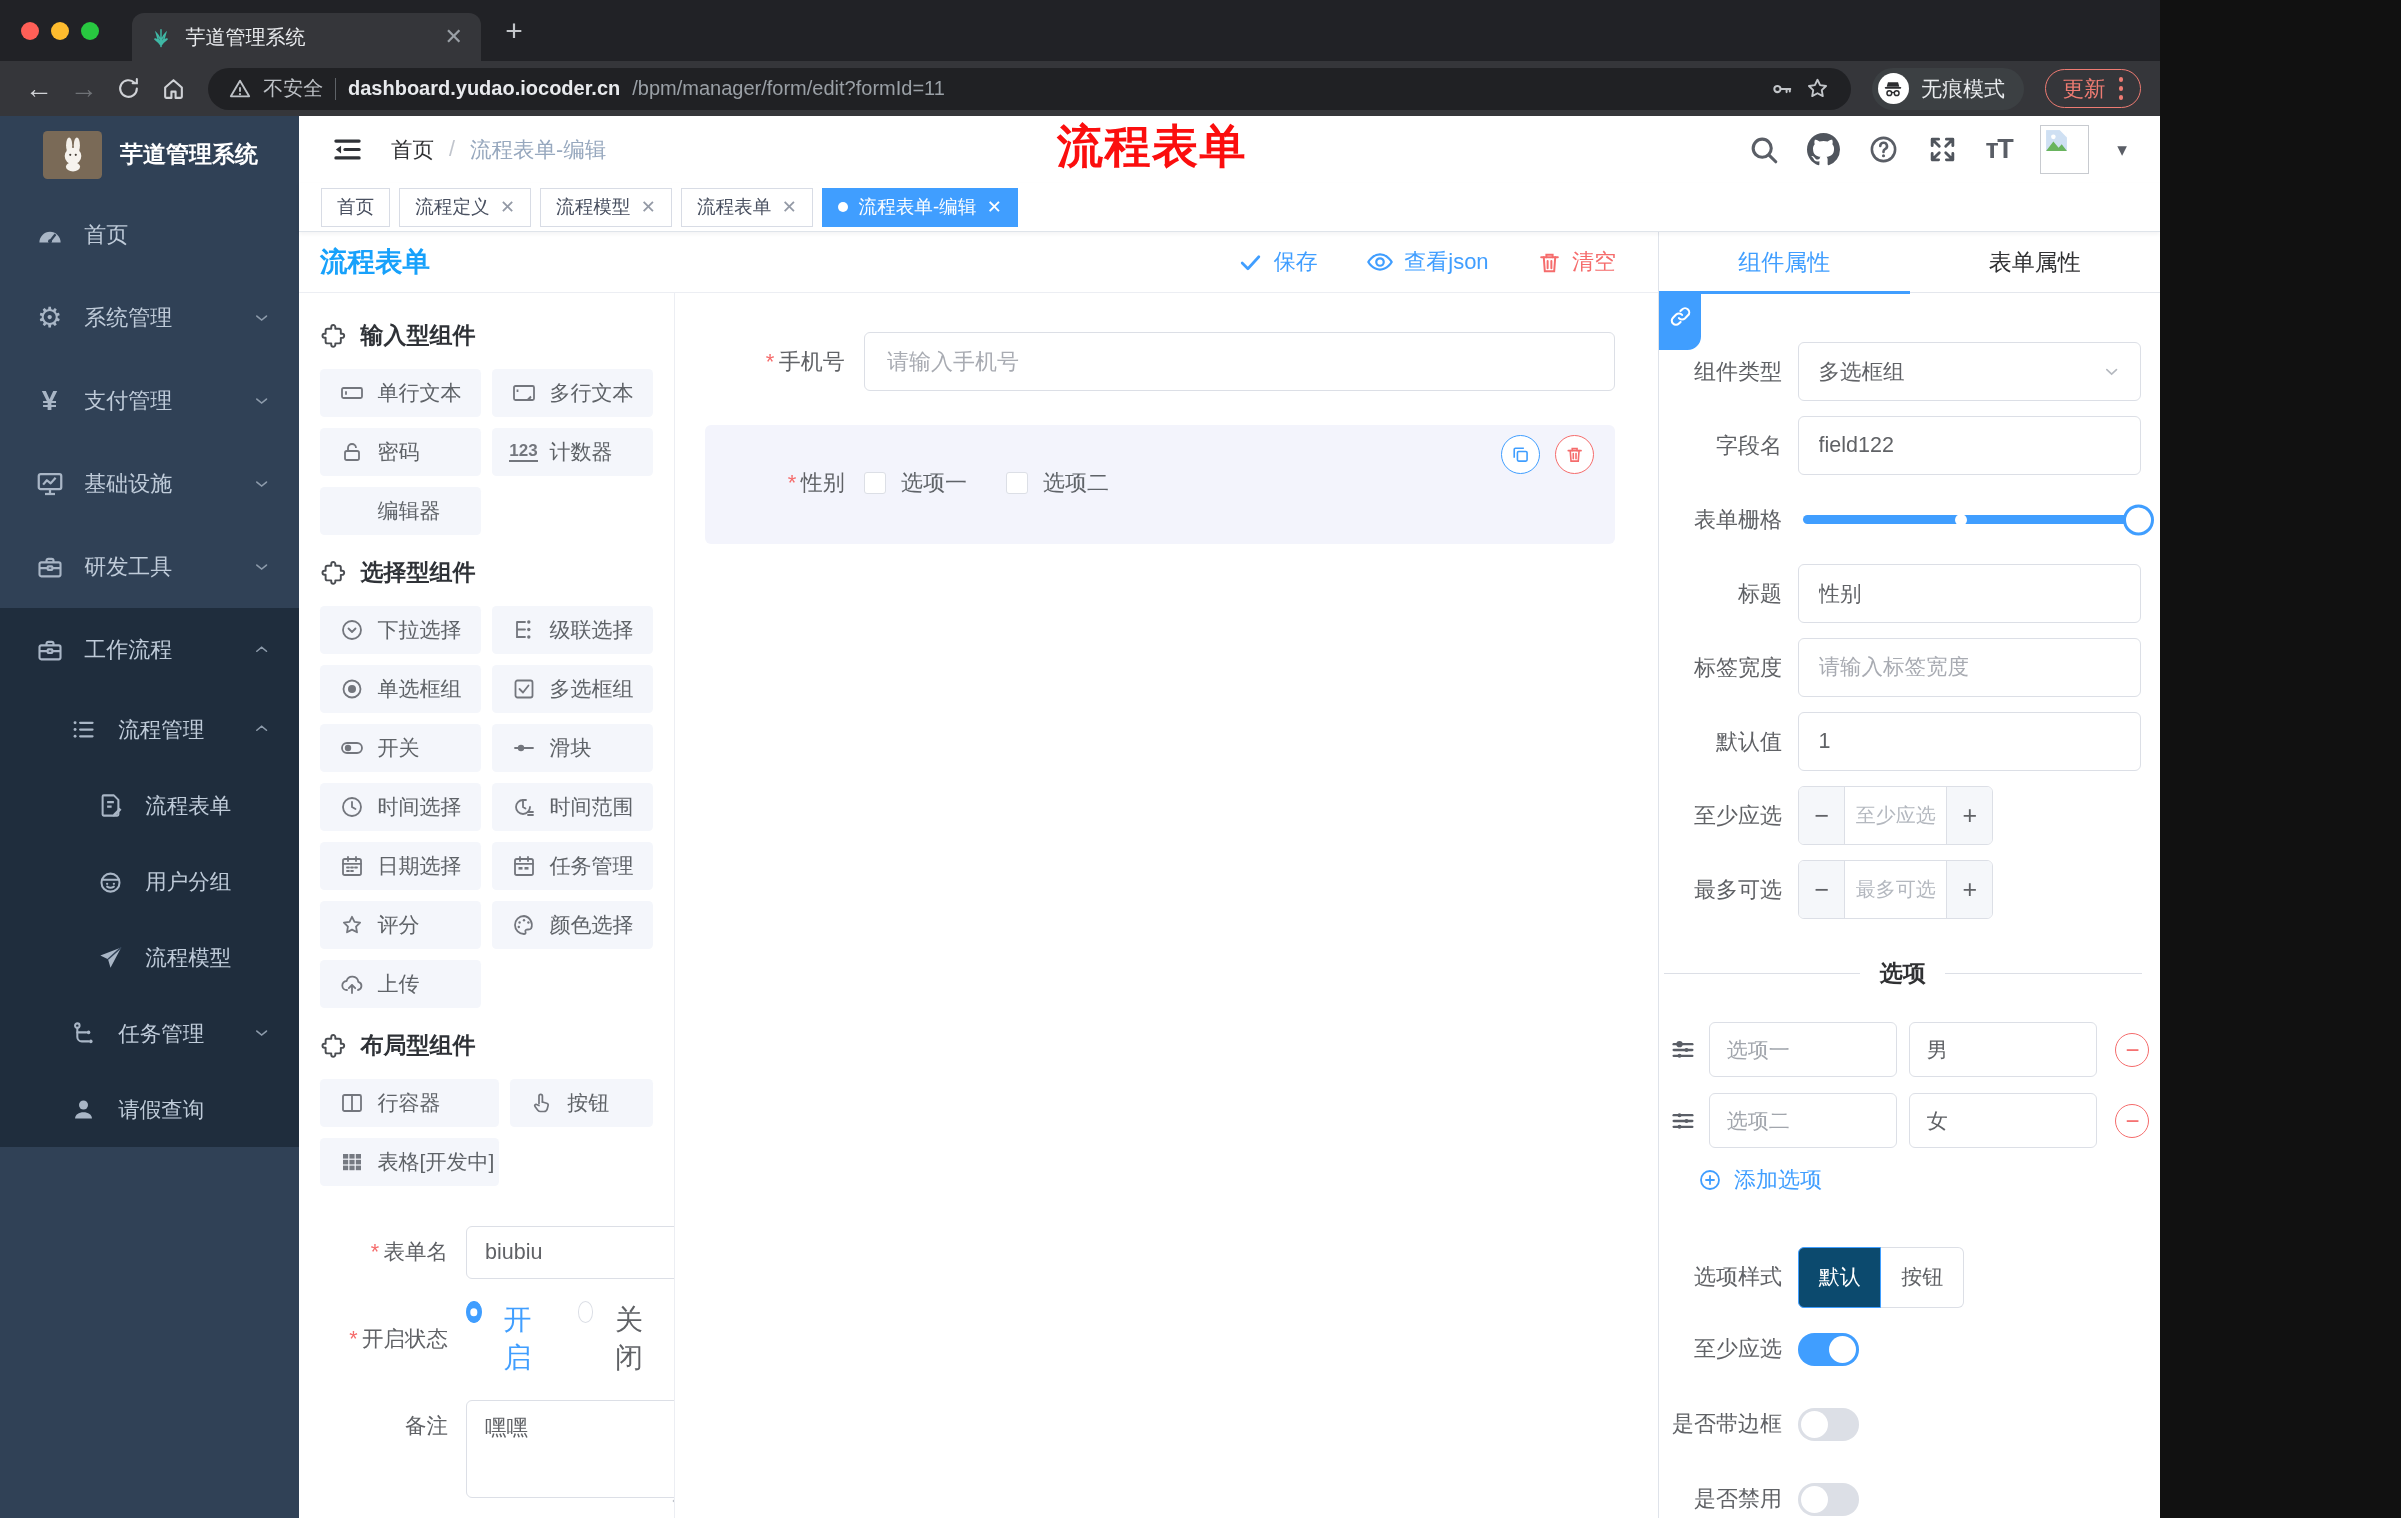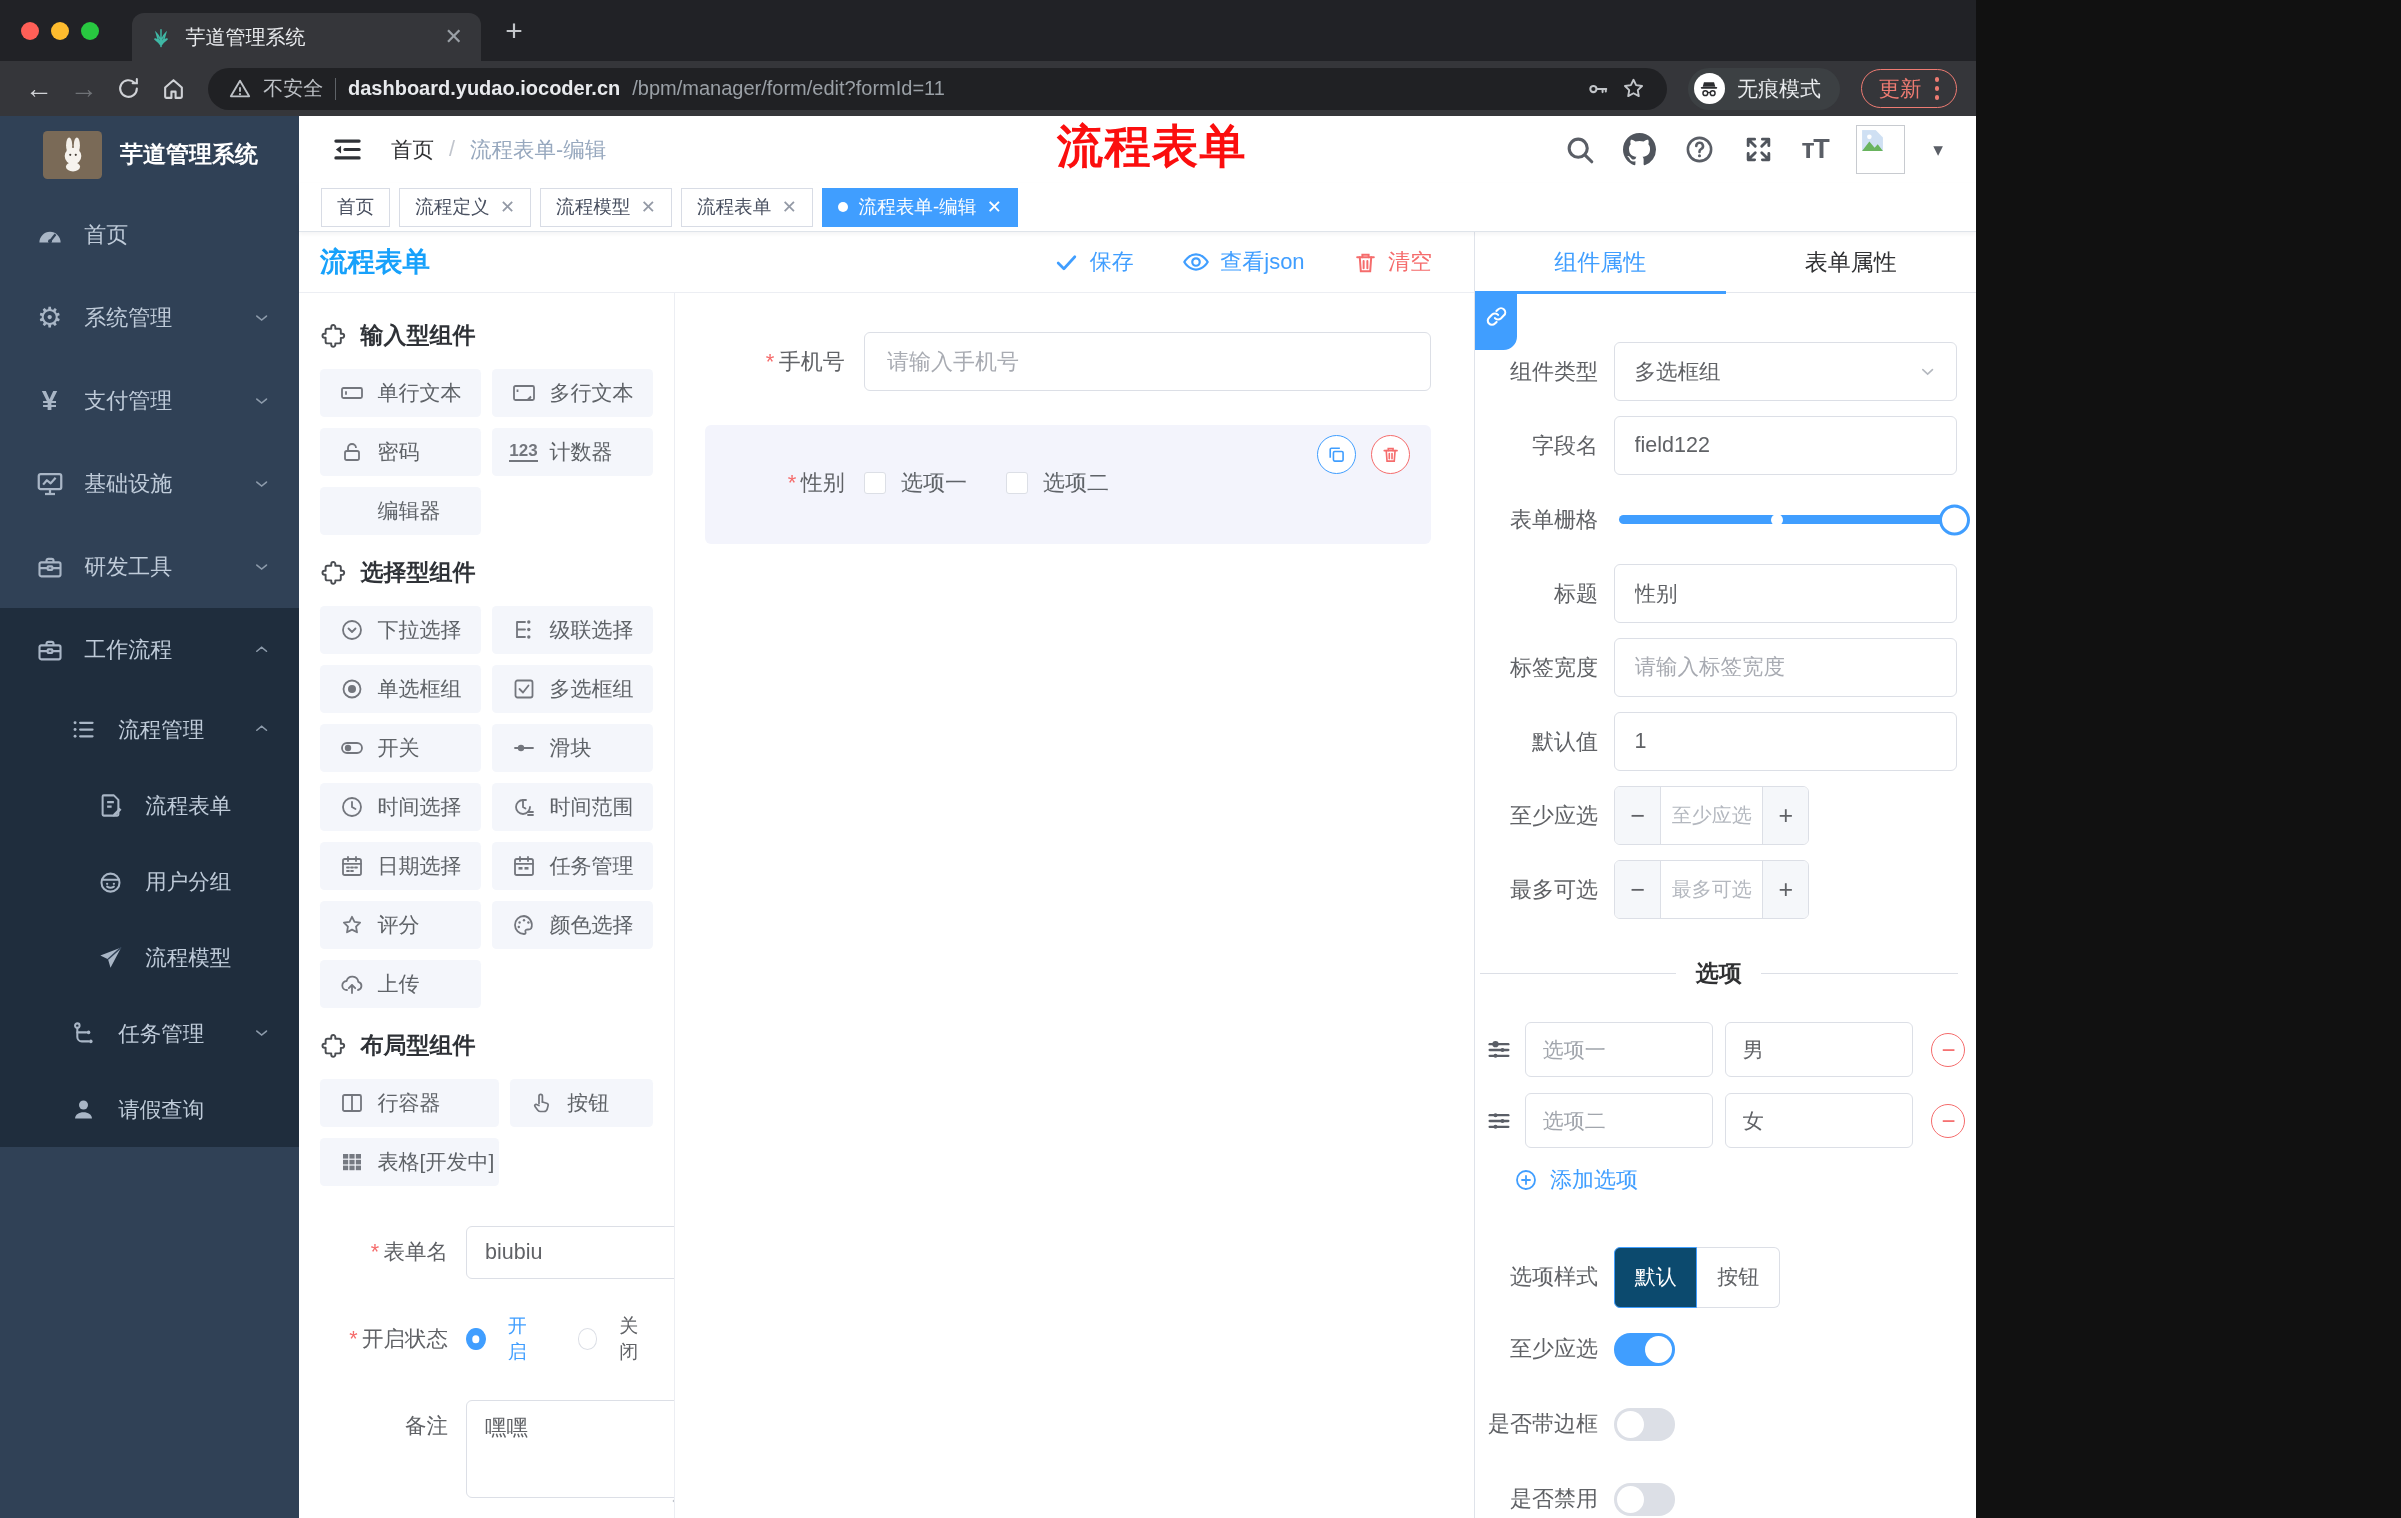--- a/index.html
+++ b/index.html
@@ -1,18 +1,18 @@
 <!DOCTYPE html>
 <html style="font-size:12px"><head>
 <meta charset="utf-8">
 <style>
 *{margin:0;padding:0;box-sizing:border-box}
 html,body{background:#111}
 body{font-family:"Liberation Sans","DejaVu Sans",sans-serif}
-.screen{width:1976px;height:1519px;display:flex;flex-direction:column;overflow:hidden;background:#fff;position:relative}
+.screen{width:2160px;height:1519px;display:flex;flex-direction:column;overflow:hidden;background:#fff;position:relative}
 svg{display:block}
 
 .chrome-tabs{height:61px;background:#212226;display:flex;align-items:center;padding-left:21px;flex:none}
 .lights{display:flex;gap:12px;margin-right:33px}
 .light{width:18px;height:18px;border-radius:50%}
 .l-red{background:#ff5f57}.l-yel{background:#febc2e}.l-grn{background:#28c840}
 .btab{width:349px;height:48px;margin-top:13.4px;align-self:flex-end;background:#35363a;border-radius:12px 12px 0 0;display:flex;align-items:center;gap:13.4px;padding:0 18px;color:#e8eaed;font-size:20px}
 .btab .x{margin-left:auto;color:#9aa0a6;font-size:22px}
 .newtab{width:36px;height:36px;color:#c3c6ca;font-size:30px;display:flex;align-items:center;justify-content:center;margin-left:15px;font-weight:300}
 .chrome-url{height:55px;background:#35363a;display:flex;align-items:center;padding:0 19.3px;gap:6px;flex:none}
@@ -78,21 +78,21 @@
 .pill{height:48px;background:#f4f6fb;border-radius:4.5px;display:flex;align-items:center;gap:12.6px;padding:0 4.5px 0 18px;font-size:21px;color:#5f6368;cursor:grab;white-space:nowrap}
 .pill .pico{width:27px;flex:none;display:flex;justify-content:center;color:#73767d}
 .ticon{font-size:17px;font-weight:700;color:#73767d;border-bottom:2.2px solid #73767d;line-height:1;padding-bottom:0.7px}
 
 .lform{margin-top:40px}
 .lrow{display:flex;align-items:flex-start;margin-bottom:34px}
 .llabel{width:128px;text-align:right;font-size:21.5px;color:#606266;margin-right:18px;flex:none;line-height:53px;white-space:nowrap}
 .star{color:#f56c6c;margin-right:4.5px}
 .tinput{width:223px;height:53px;border:0.7px solid #dcdfe6;border-radius:6px;font-size:21.5px;color:#606266;padding:0 18px;outline:none;font-family:inherit}
 .radio-row{display:flex;align-items:center;gap:36px;height:53px}
-.radio{display:flex;align-items:center;gap:22px;font-size:19px;color:#606266;cursor:pointer}
+.radio{display:flex;align-items:flex-start;gap:22px;font-size:28px;color:#606266;cursor:pointer}
 .rdot{width:22px;height:22px;border-radius:50%;border:1.5px solid #dcdfe6;background:#fff}
 .radio.on .rdot{border-color:#409eff;background:#409eff;box-shadow:inset 0 0 0 4.5px #409eff;position:relative}
 .radio.on .rdot::after{content:"";position:absolute;left:50%;top:50%;width:7.4px;height:7.4px;border-radius:50%;background:#fff;transform:translate(-50%,-50%)}
 .radio.on{position:relative}
 .radio.on span.rlabel{color:#409eff}
 .tarea-wrap{position:relative;width:223px}
 .tarea{width:223px;height:98px;border:0.7px solid #dcdfe6;border-radius:6px;font-size:21.5px;color:#606266;padding:12px 18px;resize:none;outline:none;font-family:Liberation Sans, sans-serif}
 .resize-corner{position:absolute;right:6px;bottom:7.4px;width:13.4px;height:13.4px;border-right:1.5px solid #b8bcc4;border-bottom:0;transform:rotate(0)}
 .resize-corner::before{content:"";position:absolute;right:0;bottom:0;width:12px;height:1.5px;background:#b8bcc4;transform:rotate(-45deg);transform-origin:right bottom}
 .resize-corner::after{content:"";position:absolute;right:0;bottom:4.5px;width:6px;height:1.5px;background:#b8bcc4;transform:rotate(-45deg);transform-origin:right bottom}

